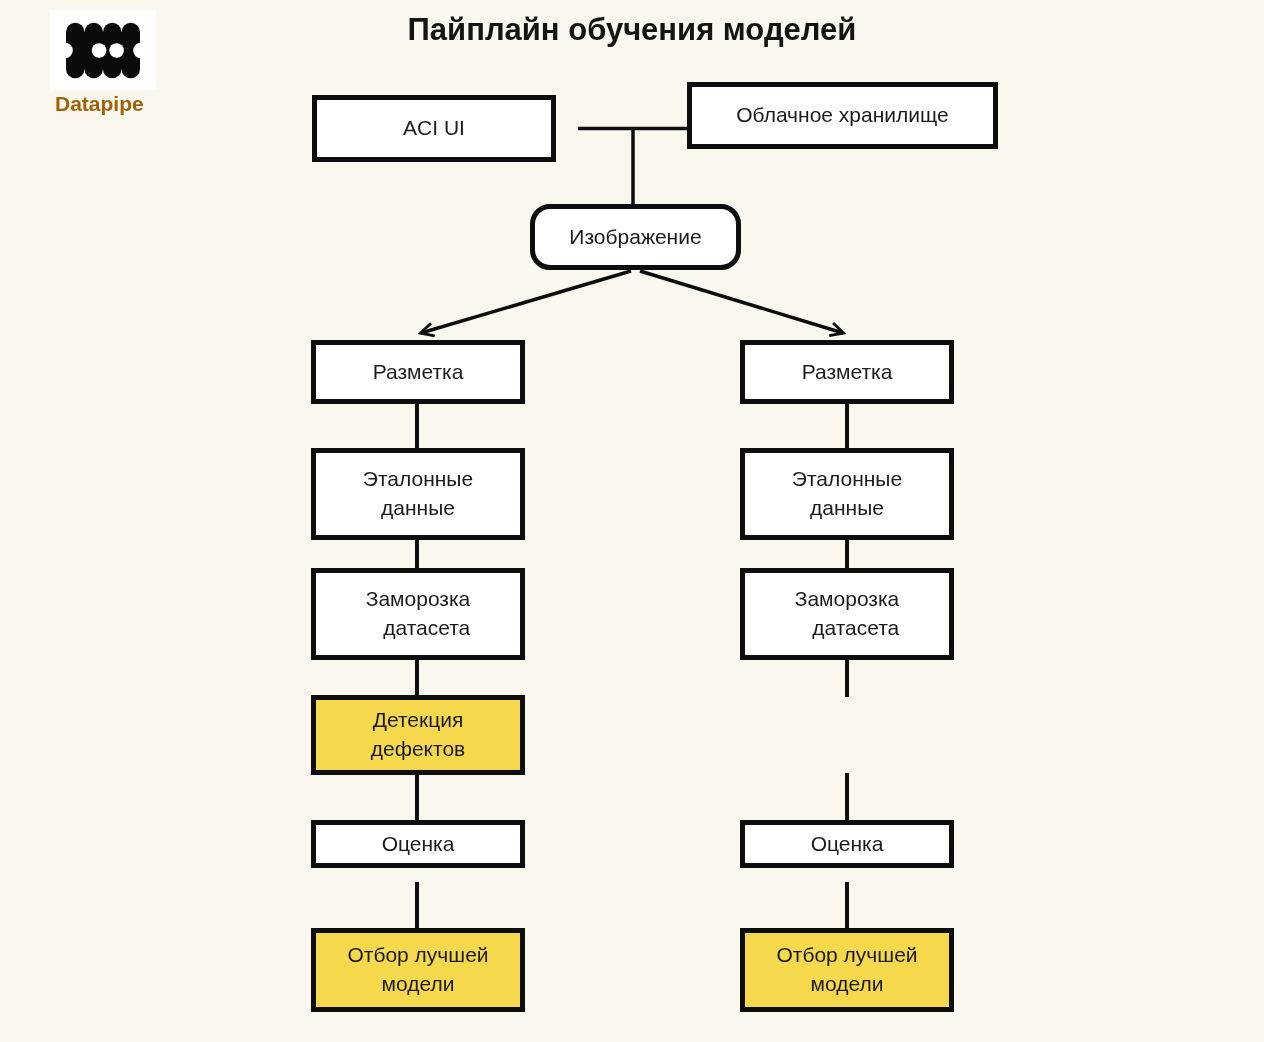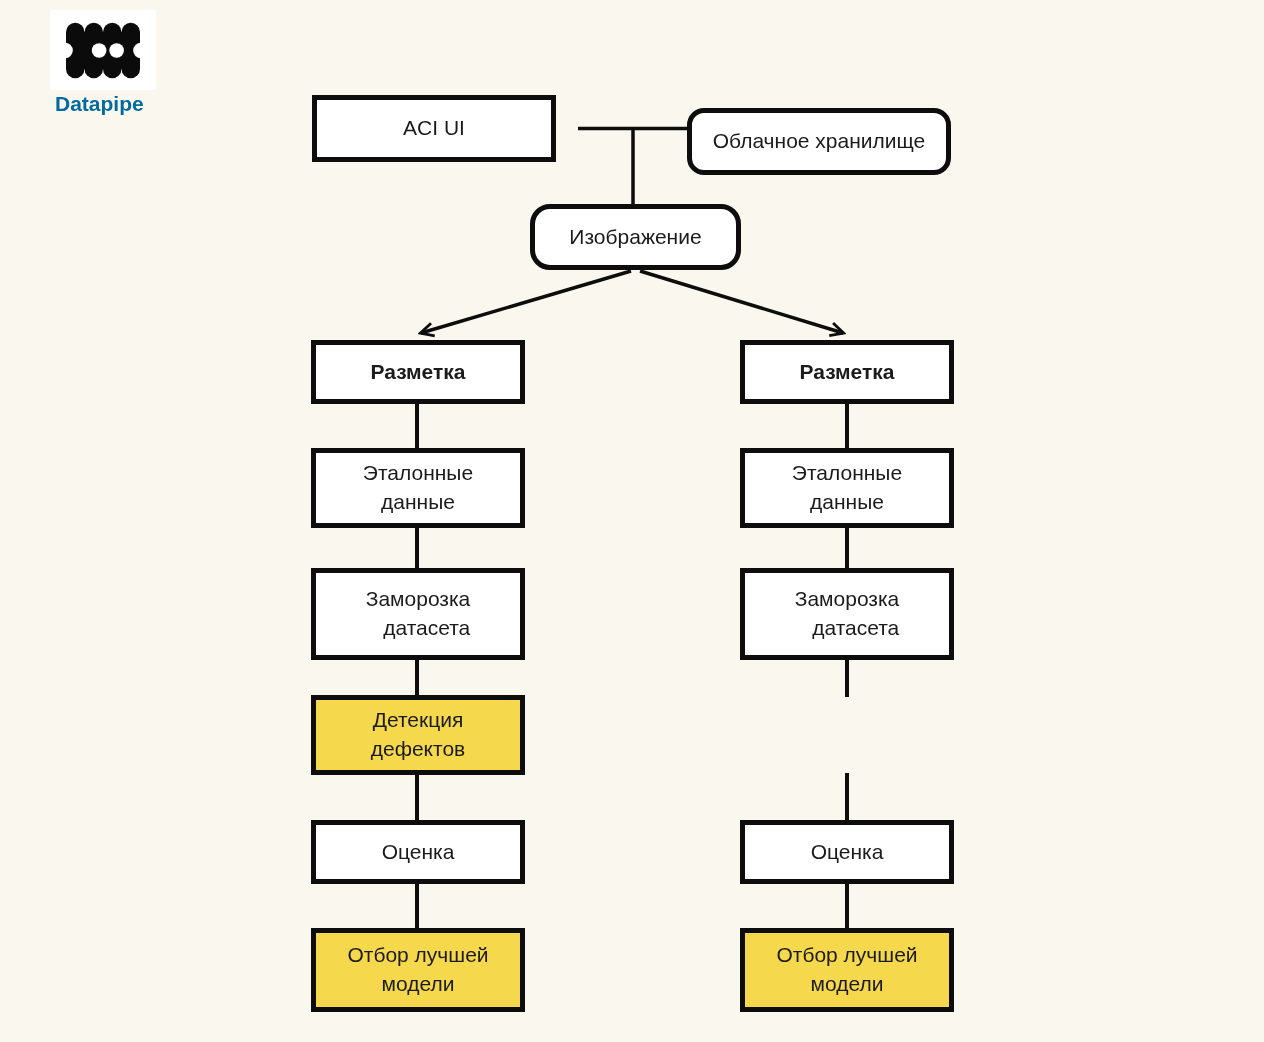--- a/index.html
+++ b/index.html
@@ -20,45 +20,45 @@
     position:absolute;top:12px;left:0;width:100%;margin:0;
     text-align:center;font-size:31px;font-weight:700;color:#141414;letter-spacing:0;
   }
 
   .logo{position:absolute;left:50px;top:10px;width:110px;}
   .logo-box{
     width:106px;height:80px;background:#FFFFFF;border-radius:2px;
     display:flex;align-items:center;justify-content:center;
   }
   .logo-brand{
-    font-size:21px;font-weight:700;color:#0369a1;margin-top:2px;padding-left:5px;
+    font-size:21px;font-weight:700;color:#a16207;margin-top:2px;padding-left:5px;
   }
 
   .node{
     position:absolute;box-sizing:border-box;
     background:var(--fill);border:5px solid var(--border);
     display:flex;align-items:center;justify-content:center;
     text-align:center;color:var(--text);
     font-size:21px;line-height:1.38;white-space:pre-line;
   }
   .node.hl{background:var(--hl);}
 
   
   .top-aci{left:312px;top:95px;width:244px;height:67px;}
-  .top-cloud{left:687px;top:108px;width:264px;height:67px;border-radius:17px;}
+  .top-cloud{left:687px;top:82px;width:311px;height:67px;}
   .top-image{left:530px;top:204px;width:211px;height:66px;border-radius:20px;}
 
   
   .colL{left:311px;width:214px;}
   .colR{left:740px;width:214px;}
-  .r0{top:340px;height:64px;font-weight:bold;}
-  .r1{top:448px;height:80px;}
+  .r0{top:340px;height:64px;}
+  .r1{top:448px;height:92px;}
   .r2{top:568px;height:92px;text-align:right;}
   .r3{top:695px;height:80px;}
-  .r4{top:820px;height:64px;}
+  .r4{top:820px;height:48px;}
   .r5{top:928px;height:84px;}
 </style>
 </head>
 <body>
 
 <div class="canvas">
 
   <svg class="wires" viewBox="0 0 1264 1042" xmlns="http://www.w3.org/2000/svg">
     <defs>
       <marker id="arrow" viewBox="0 0 12 12" refX="10" refY="6" markerWidth="5" markerHeight="5" orient="auto-start-reverse">
@@ -103,20 +103,21 @@
           <circle cx="34" cy="29" r="7.5"></circle>
             <circle cx="52" cy="29" r="7.5"></circle>
           <circle cx="-1" cy="29" r="8"></circle>
             <circle cx="77" cy="29" r="8"></circle>
         </g>
       </svg>
     </div>
     <div class="logo-brand">Datapipe</div>
   </div>
 
+  <h1 class="title">Пайплайн обучения моделей</h1>
 
   <div class="node top-aci">
     <span>ACI UI</span>
   </div>
   <div class="node top-cloud">
     <span>Облачное хранилище</span>
   </div>
   <div class="node top-image">
     <span>Изображение</span>
   </div>

